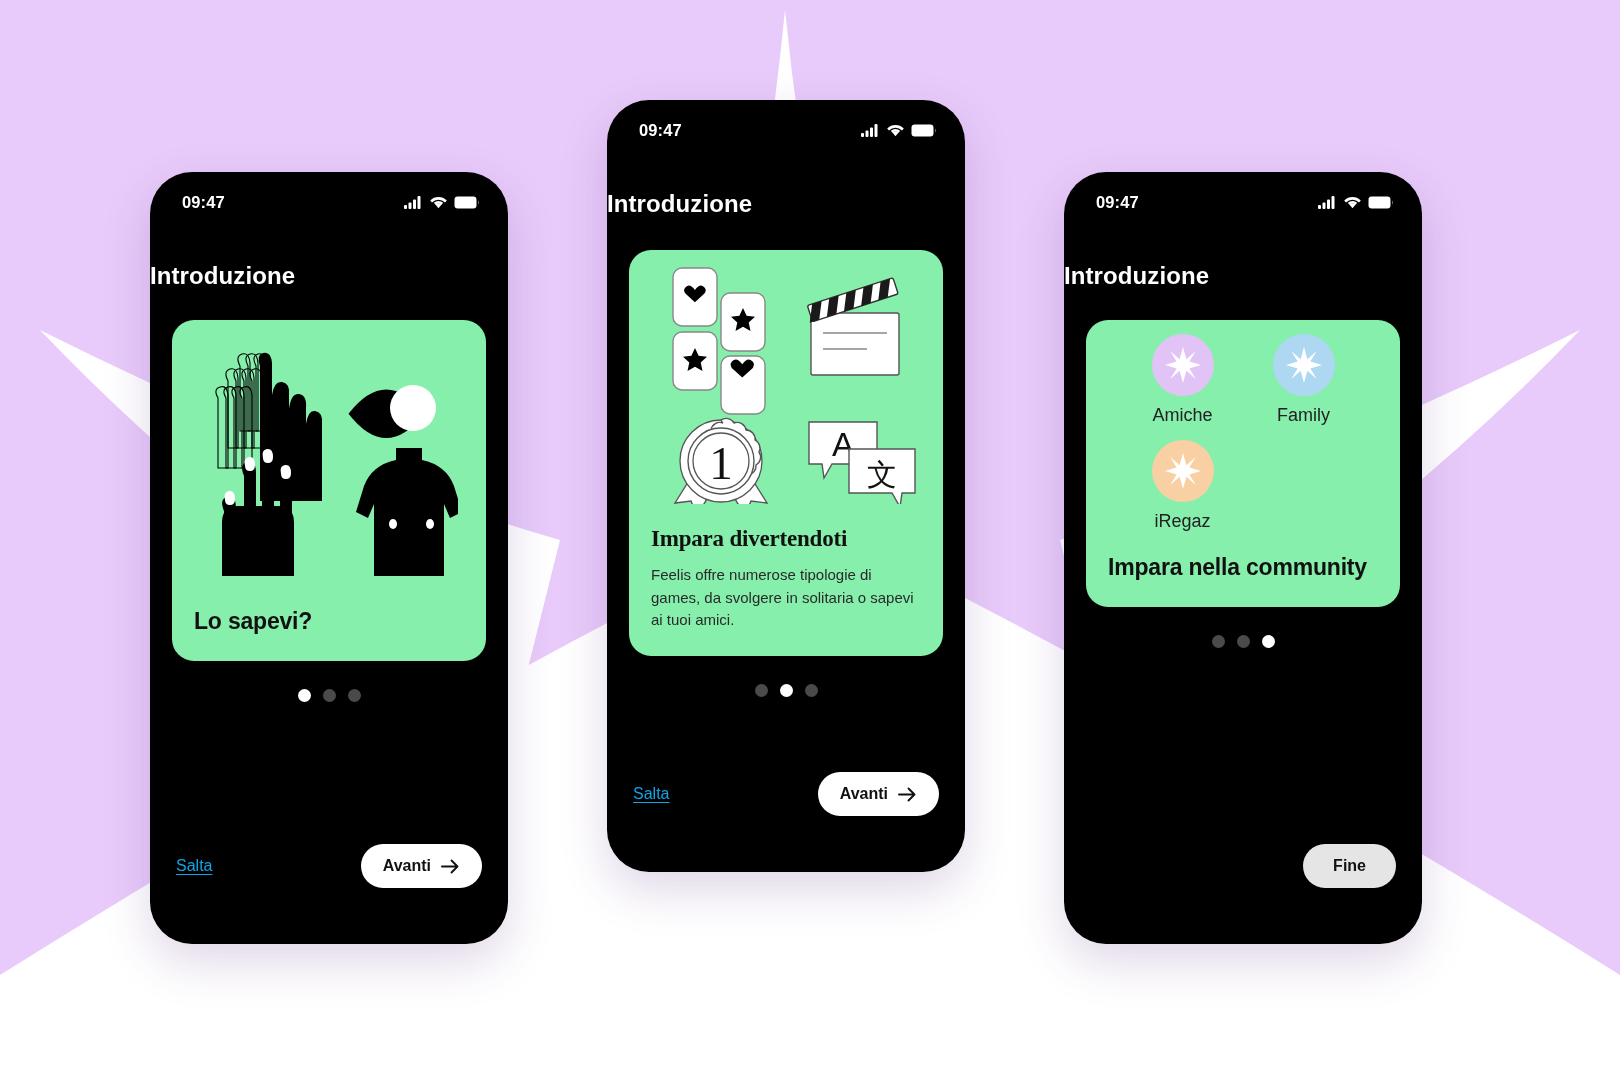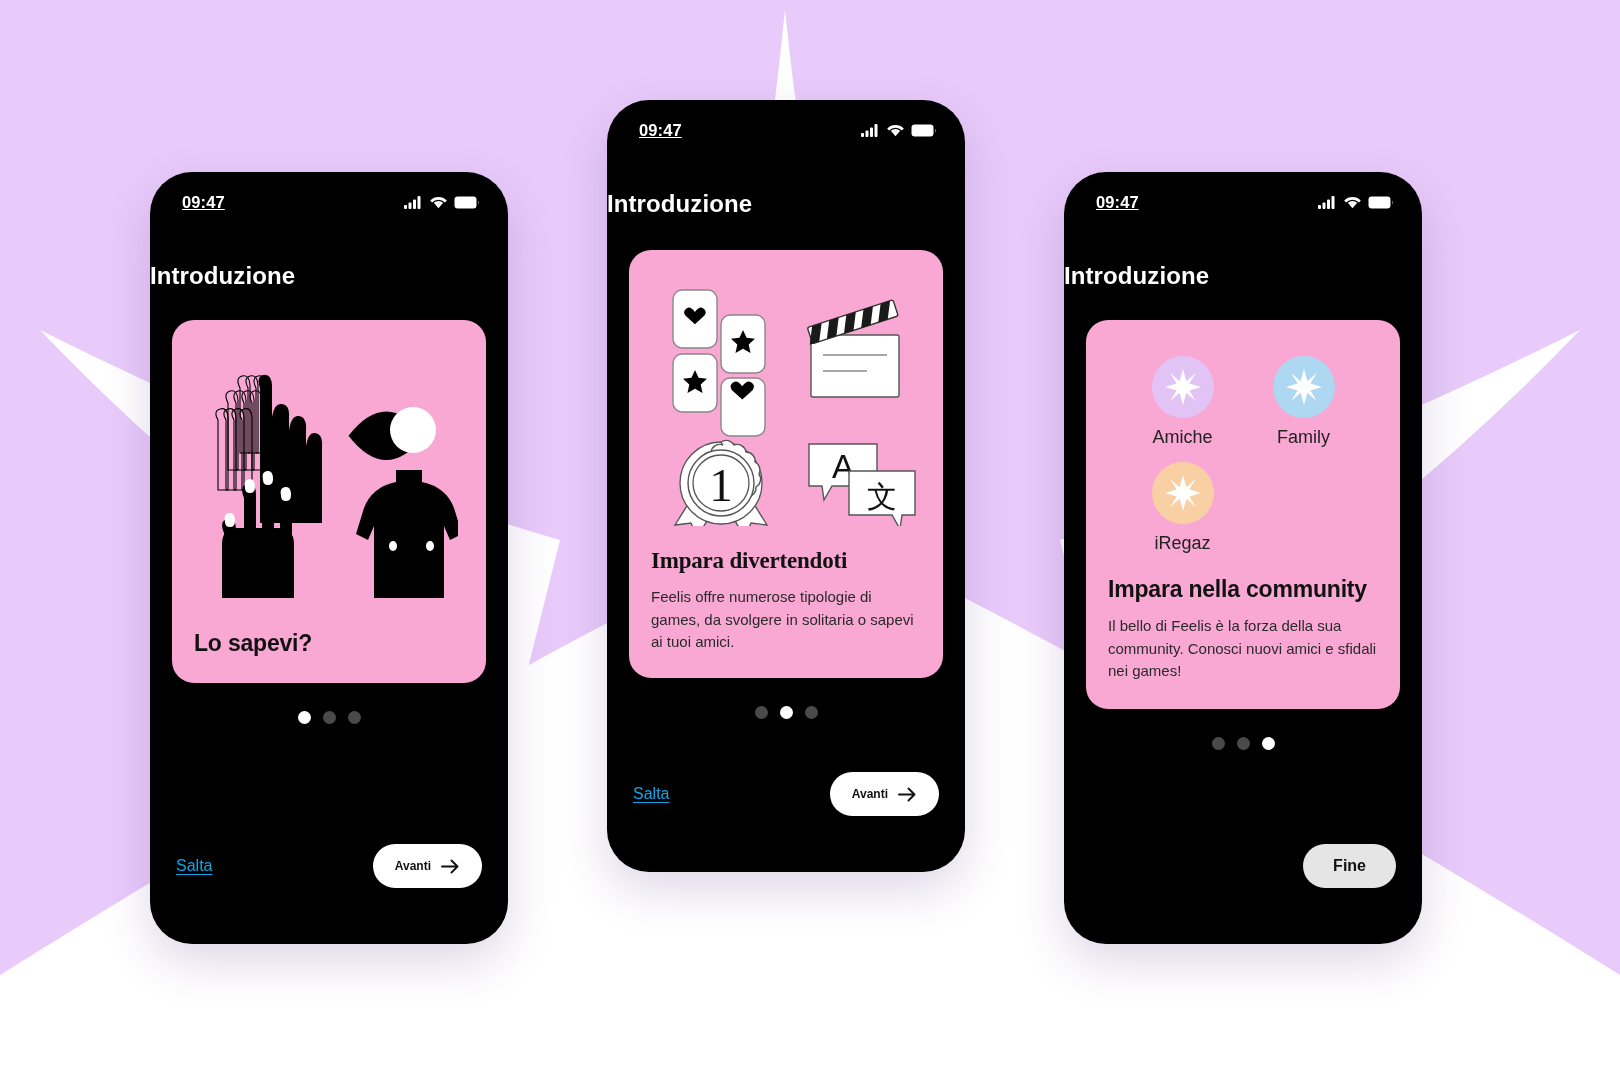--- a/index.html
+++ b/index.html
@@ -53,45 +53,44 @@
     display: flex;
     align-items: center;
     justify-content: space-between;
     padding: 14px 28px 0 32px;
     color: #fff;
   }
   .status-time {
     font-size: 16.5px;
     font-weight: bold;
     letter-spacing: .1px;
-    text-decoration: underline;
   }
   .status-icons {
     display: flex;
     align-items: center;
     gap: 7px;
   }
 
   
   .screen-title {
     flex: 0 0 auto;
     text-align: left;
     color: #fff;
     font-size: 24px;
     font-weight: bold;
     letter-spacing: .1px;
     margin-top: 44px;
   }
 
   
   .card {
-    background: #f9a8d4;
+    background: #86efac;
     border-radius: 22px;
     margin: 0 22px;
-    padding: 28px 22px 26px;
+    padding: 6px 22px 26px;
     flex: 0 0 auto;
   }
   .card-1 { margin-top: 30px; }
   .card-2 { margin-top: 32px; padding-bottom: 24px; }
   .card-3 { margin-top: 30px; }
 
   .illus {
     display: block;
     margin: 0 auto;
   }
@@ -176,21 +175,21 @@
   }
 
   .next-btn {
     background: #fff;
     color: #111;
     border: none;
     border-radius: 22px;
     height: 44px;
     padding: 0 22px;
     font-family: "Liberation Sans", sans-serif;
-    font-size: 12px;
+    font-size: 16px;
     font-weight: bold;
     display: flex;
     align-items: center;
     gap: 10px;
     cursor: pointer;
     text-align: center;
   }
   .done-btn {
     background: #e5e5e5;
     color: #111;
@@ -467,21 +466,20 @@
             <svg width="40" height="40" viewBox="0 0 40 40">
               <path d="M20 2 L23.4 14.2 L32.7 6.1 L26.4 16.6 L38 20 L26.4 23.4 L32.7 33.9 L23.4 25.8 L20 38 L16.6 25.8 L7.3 33.9 L13.6 23.4 L2 20 L13.6 16.6 L7.3 6.1 L16.6 14.2 Z" fill="#fff"></path>
             </svg>
           </span>
           <span class="community-label">iRegaz</span>
         </div>
 
       </div>
 
       <div class="card-title">Impara nella community</div>
-      <div class="card-body">Il bello di Feelis è la forza della sua community. Conosci nuovi amici e sfidali nei games!</div>
     </div>
 
     <div class="dots">
       <span class="dot"></span>
       <span class="dot"></span>
       <span class="dot active"></span>
     </div>
 
     <div class="footer end">
       <button class="done-btn">Fine</button>

